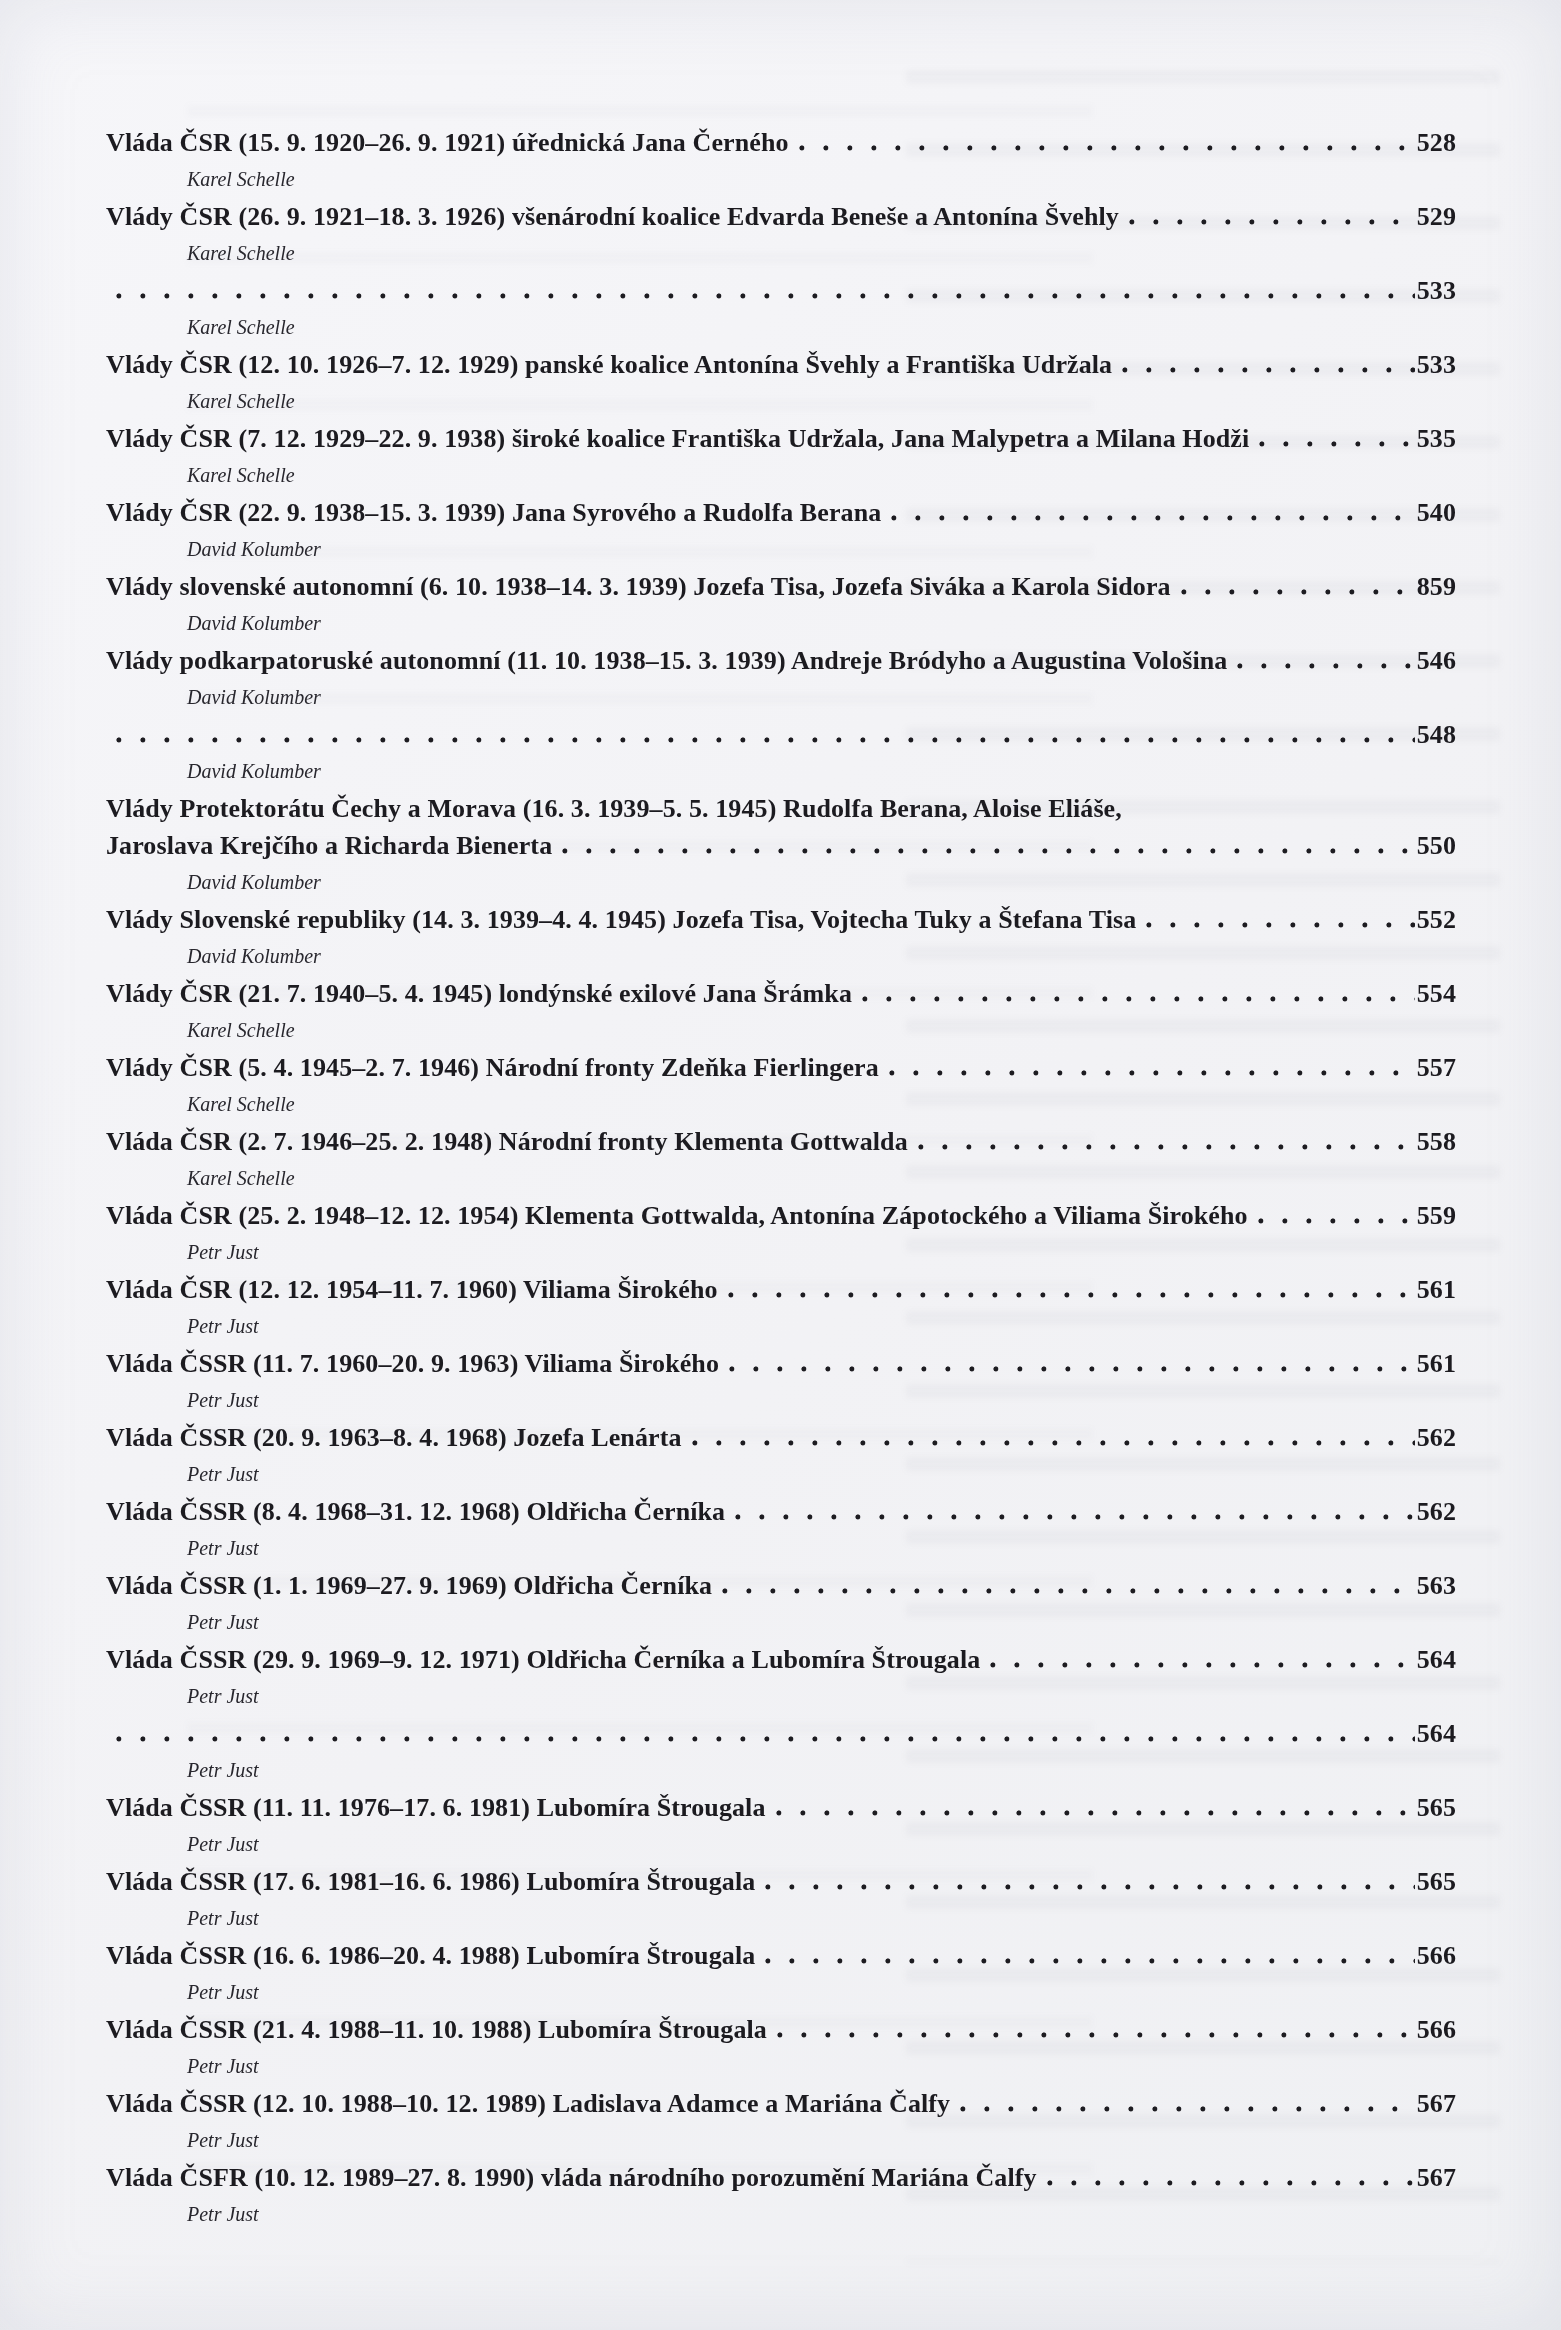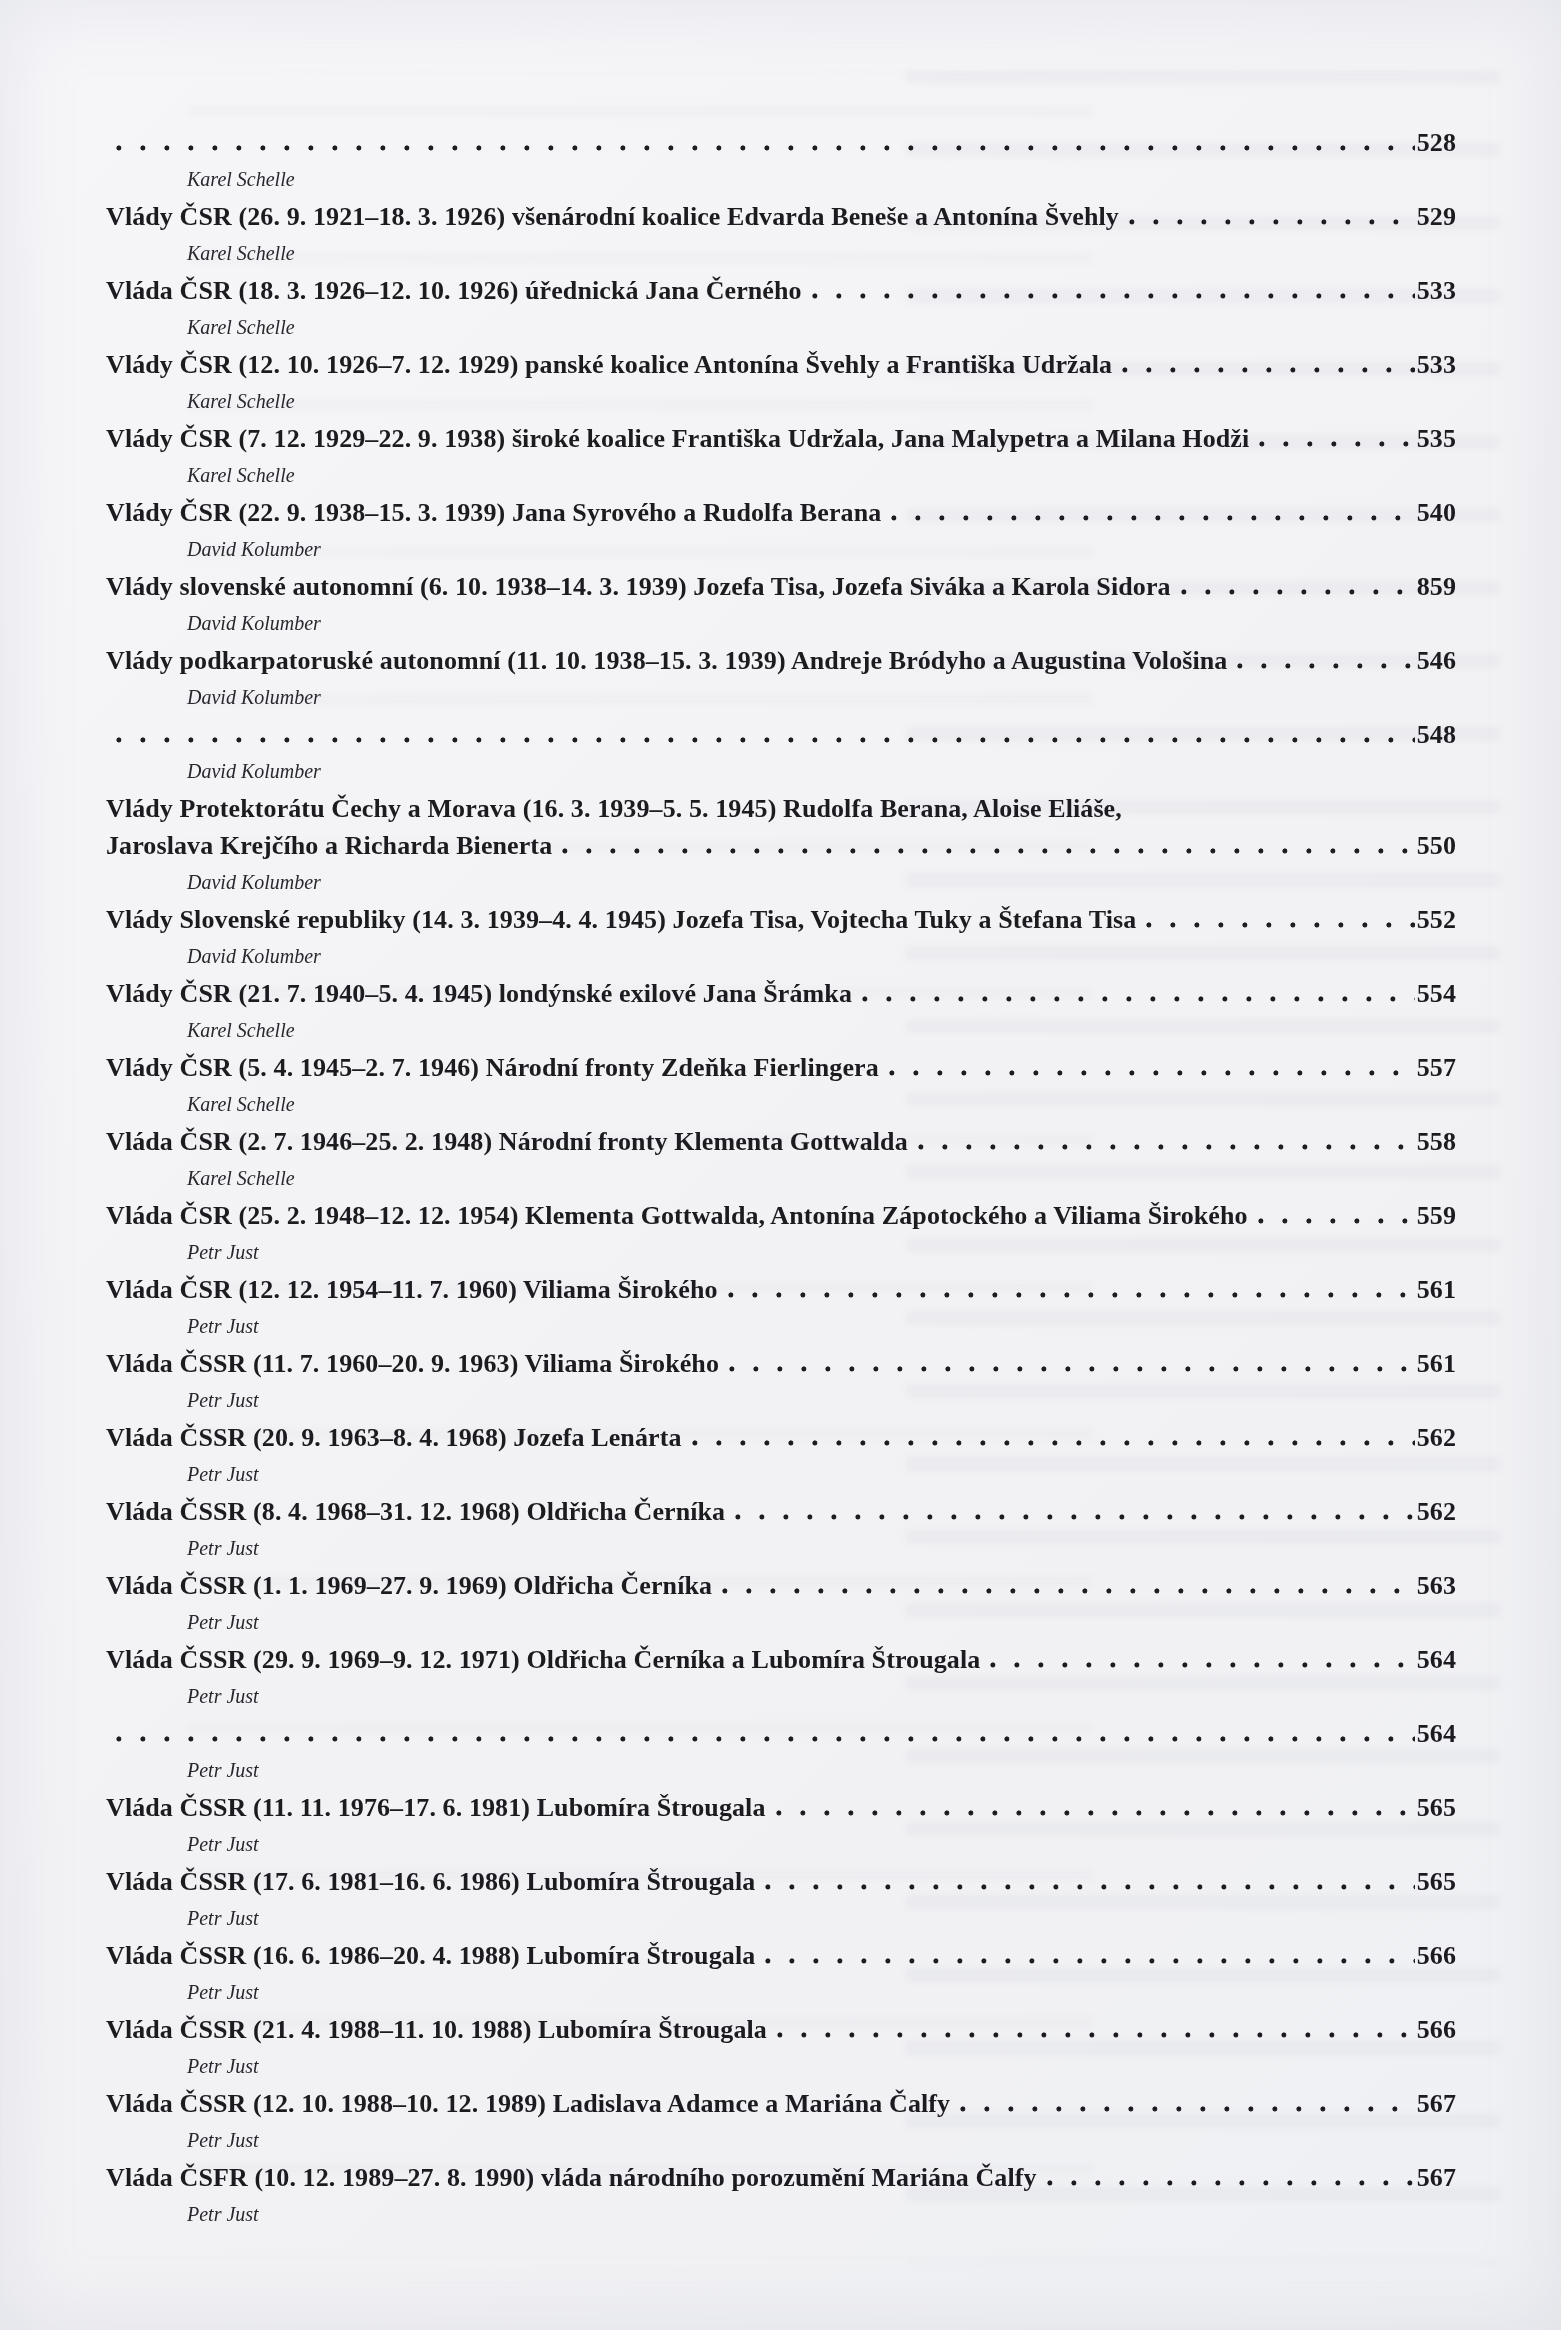--- a/index.html
+++ b/index.html
@@ -85,40 +85,40 @@
 </style>
 </head>
 <body>
 
 <div class="paper">
   <div class="ghost-a"></div>
   <div class="ghost-b"></div>
   <div class="toc">
   <div class="entry">
     <div class="line l1">
+      <span class="title">Vláda ČSR (15. 9. 1920–26. 9. 1921) úřednická Jana Černého</span>
       <span class="leader"></span>
       <span class="pageno">528</span>
     </div>
 
     <div class="author">Karel Schelle</div>
   </div>
 
   <div class="entry">
     <div class="line l1">
       <span class="title">Vlády ČSR (26. 9. 1921–18. 3. 1926) všenárodní koalice Edvarda Beneše a Antonína Švehly</span>
       <span class="leader"></span>
       <span class="pageno">529</span>
     </div>
 
     <div class="author">Karel Schelle</div>
   </div>
 
   <div class="entry">
     <div class="line l1">
-      <span class="title">Vláda ČSR (18. 3. 1926–12. 10. 1926) úřednická Jana Černého</span>
       <span class="leader"></span>
       <span class="pageno">533</span>
     </div>
 
     <div class="author">Karel Schelle</div>
   </div>
 
   <div class="entry">
     <div class="line l1">
       <span class="title">Vlády ČSR (12. 10. 1926–7. 12. 1929) panské koalice Antonína Švehly a Františka Udržala</span>

